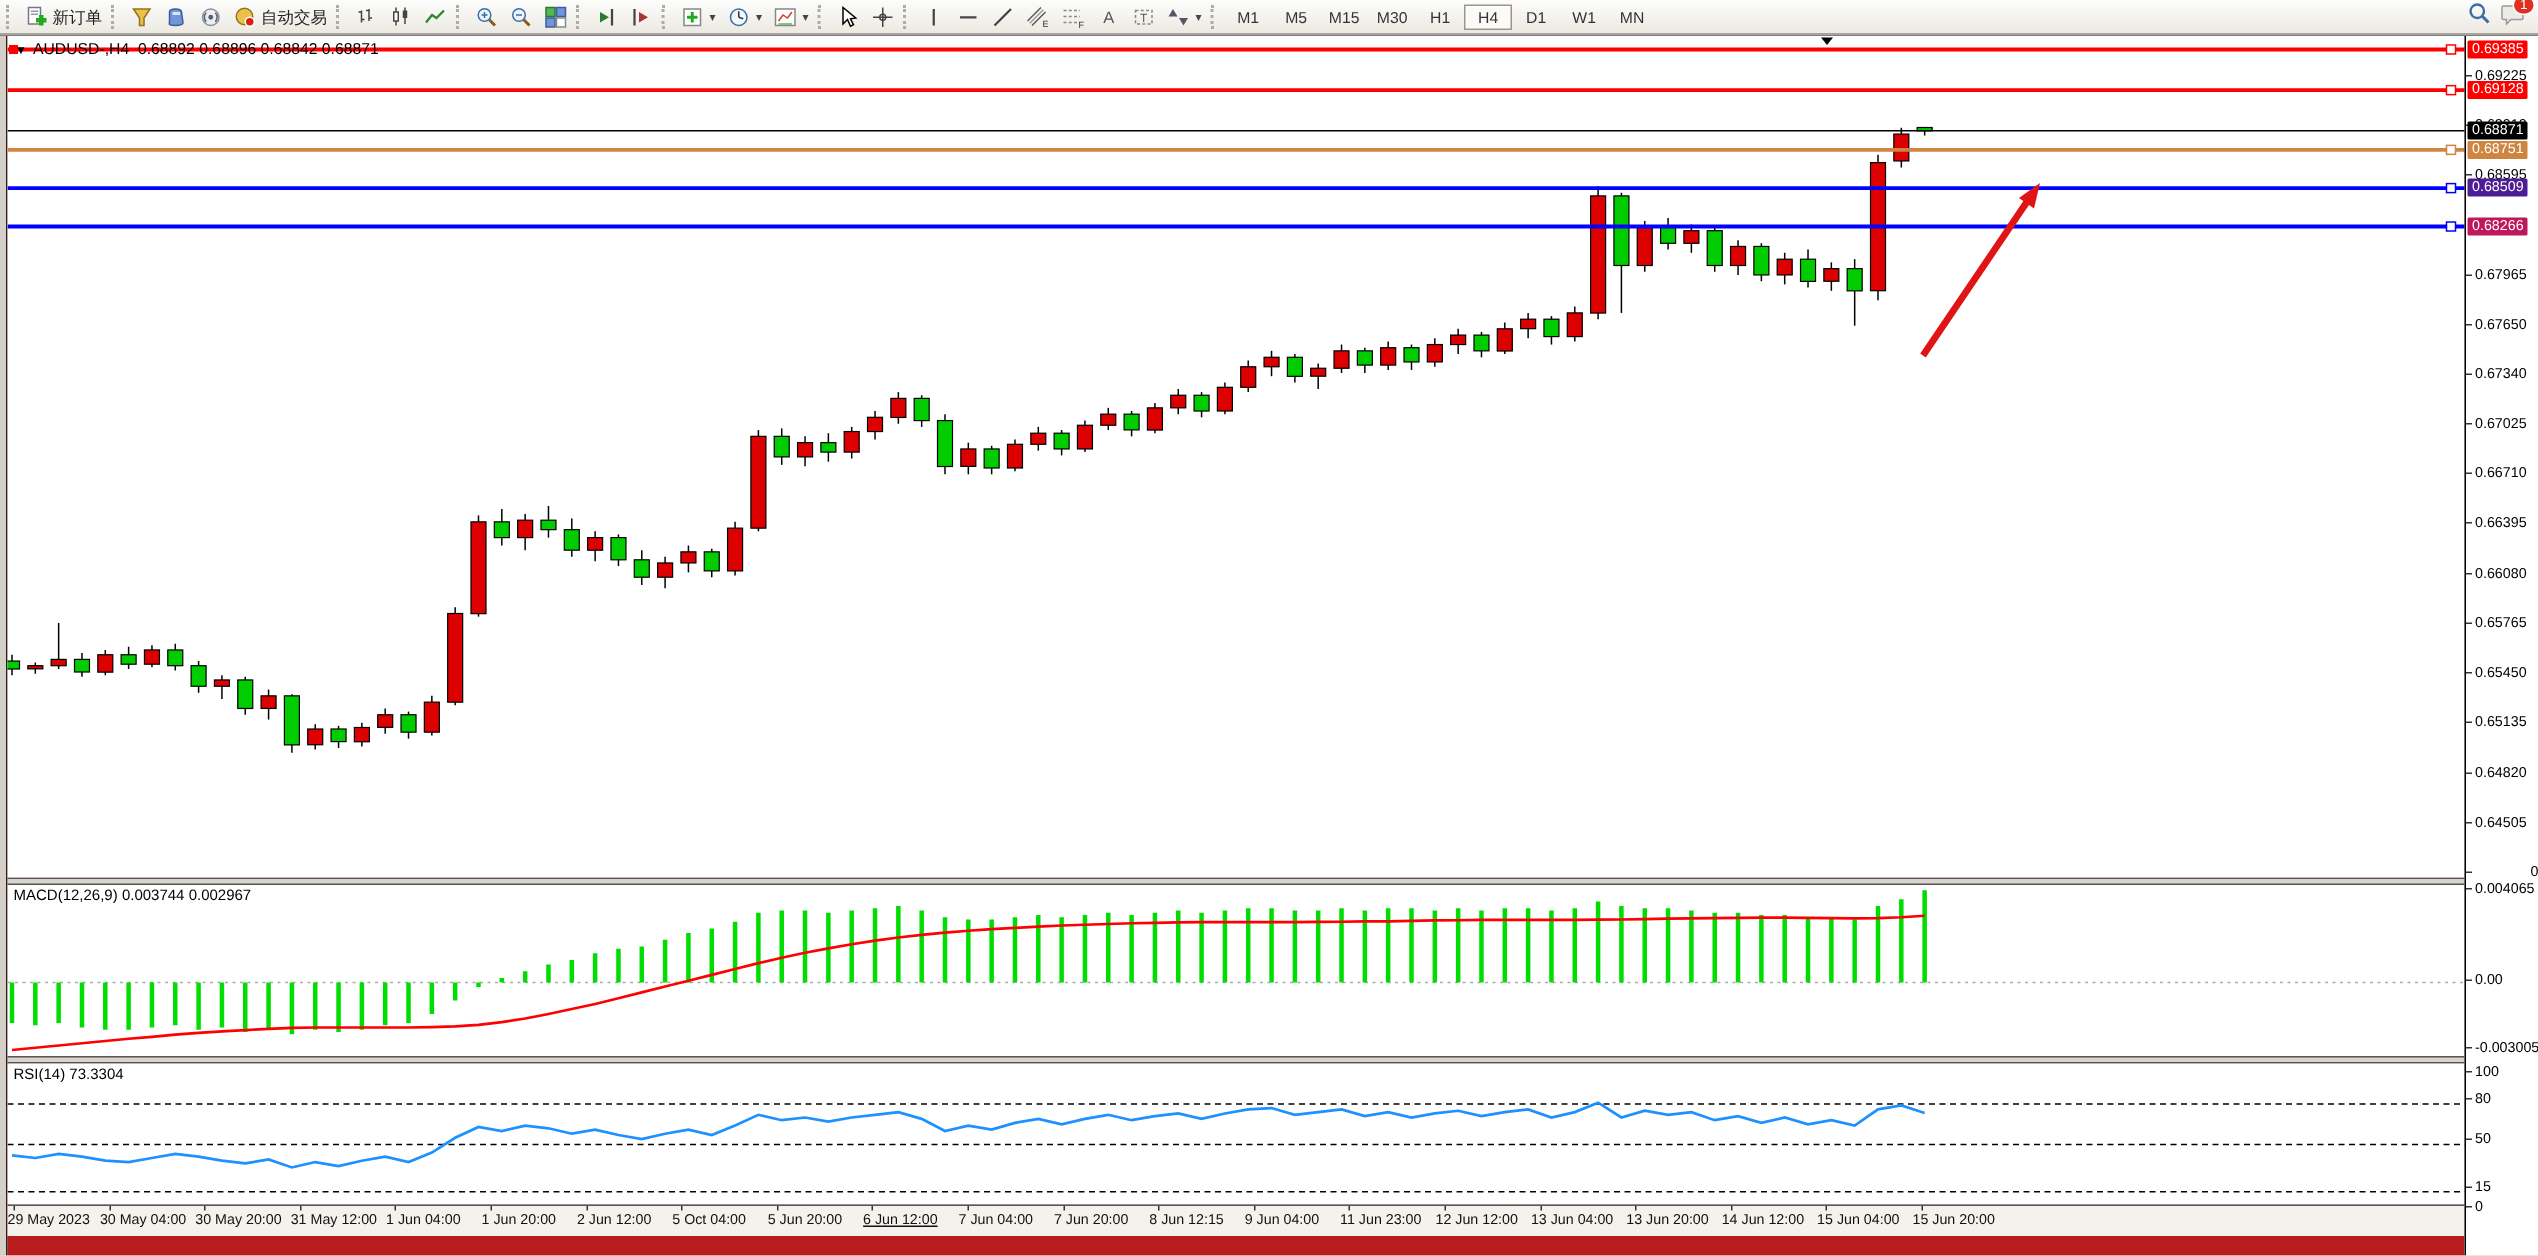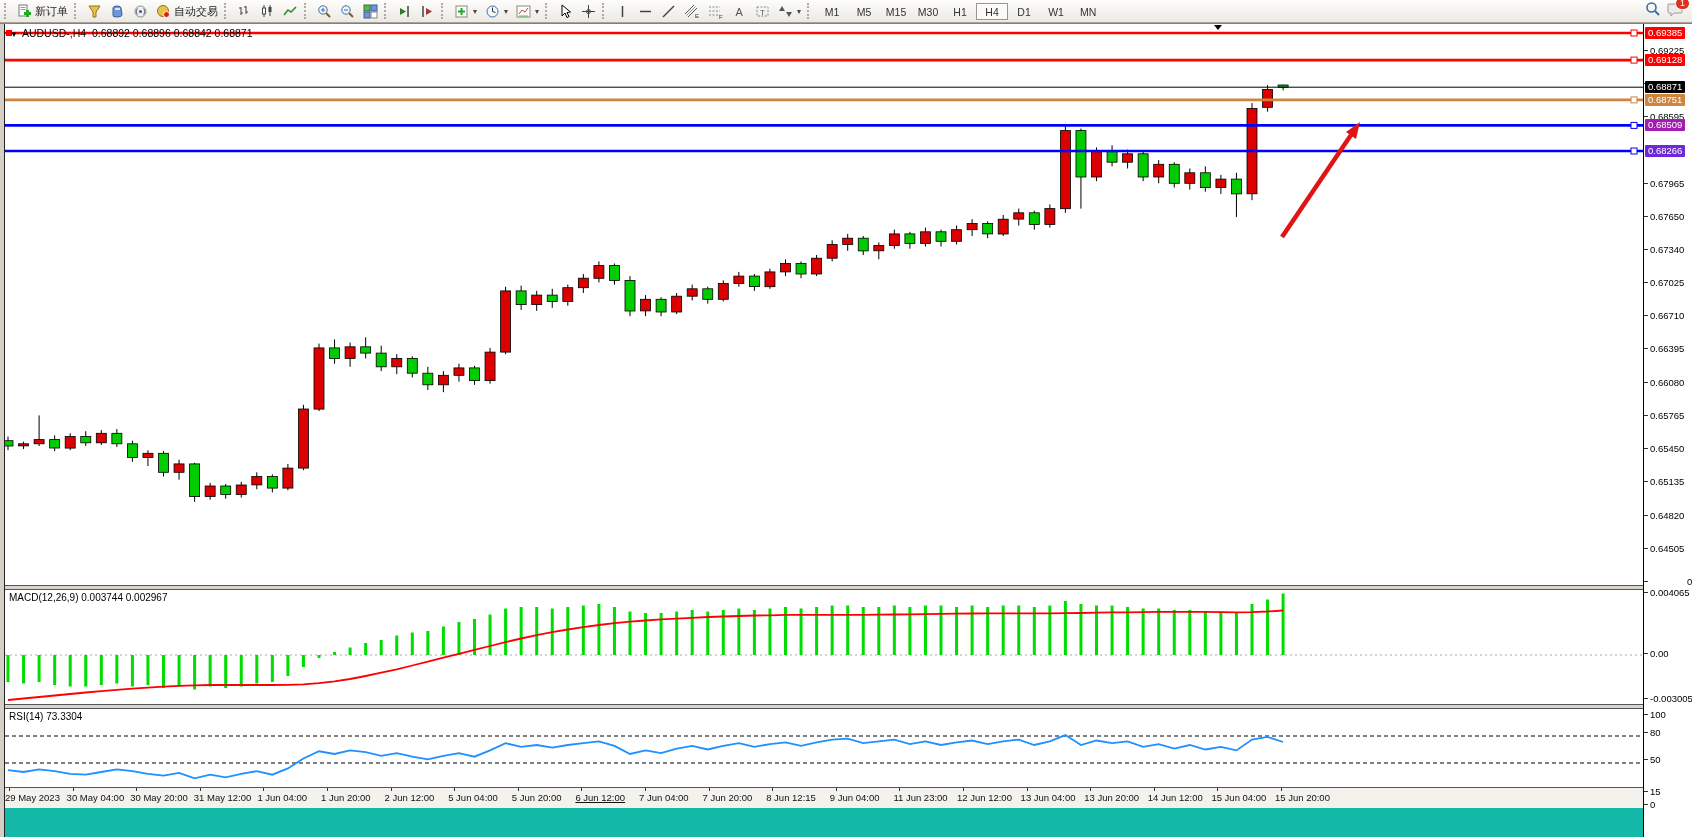--- a/index.html
+++ b/index.html
@@ -14,21 +14,21 @@
   .caret{font-size:8px;color:#444;margin-left:1px;}
   .tf{display:inline-block;min-width:24px;text-align:center;font-size:10.5px;color:#333;padding:2px 3px 1px 3px;
       border:1px solid transparent;}
   .tf.active{background:#fbfaf6;border:1px solid #9a968e;box-shadow:inset 1px 1px 1px #ffffff;}
   .tb-right{margin-left:auto;display:flex;align-items:center;gap:6px;padding-right:6px;}
   .badge{position:absolute;top:-4px;right:-6px;background:#e03020;color:#fff;border-radius:8px;
          font-size:9px;padding:0 4px;line-height:11px;border:1px solid #fff;}
   
   .chart-wrap{display:flex;height:814px;border-top:1px solid #808080;}
   .left-edge{width:4px;background:#d4d0c8;border-right:1px solid #222;}
-  .chart-col{width:1639px;position:relative;background:#14b8a6;}
+  .chart-col{width:1639px;position:relative;background:#b91c1c;}
   .panel{position:relative;background:#fff;}
   .panel svg{position:absolute;left:0;top:0;}
   .splitter{height:3px;background:#d8d4cc;border-top:1px solid #555;border-bottom:1px solid #555;}
   .chart-title{position:absolute;left:5px;top:3px;font-size:10.5px;color:#000;z-index:5;}
   .chart-title .tri{font-size:8px;margin-right:4px;}
   .ind-label{position:absolute;left:4px;top:2px;font-size:10px;color:#000;z-index:5;}
   .time-axis{position:relative;height:20px;background:#f4f2ec;border-top:1px solid #555;font-size:9.5px;color:#111;}
   .time-axis .tl{position:absolute;top:4px;}
   .time-axis .tt{position:absolute;top:0;width:1px;height:3px;background:#333;}
   
@@ -575,21 +575,21 @@
             <line x1="1247" x2="1247" y1="65" y2="14.0" stroke="#00dd00" stroke-width="3"></line>
             <line x1="1262.55" x2="1262.55" y1="65" y2="9.5" stroke="#00dd00" stroke-width="3"></line>
             <line x1="1278.1000000000001" x2="1278.1000000000001" y1="65" y2="3.5" stroke="#00dd00" stroke-width="3"></line>
             <polyline points="3,110.0 18.55,108.5 34.1,107.0 49.650000000000006,105.5 65.2,104.0 80.75,102.5 96.30000000000001,101.2 111.85000000000001,99.8 127.4,98.6 142.95000000000002,97.6 158.5,96.7 174.05,95.9 189.60000000000002,95.3 205.15,95.0 220.70000000000002,95.0 236.25,95.0 251.8,95.0 267.35,95.0 282.90000000000003,94.8 298.45,94.3 314,93.2 329.55,91.4 345.1,89.0 360.65000000000003,86.0 376.20000000000005,82.7 391.75,79.3 407.3,75.5 422.85,71.6 438.40000000000003,67.7 453.95000000000005,63.8 469.5,59.9 485.05,56.0 500.6,52.1 516.15,48.5 531.7,45.2 547.25,42.2 562.8000000000001,39.5 578.35,37.1 593.9,35.0 609.45,33.2 625,31.7 640.5500000000001,30.5 656.1,29.4 671.65,28.6 687.2,27.8 702.75,27.0 718.3000000000001,26.5 733.85,26.0 749.4000000000001,25.5 764.95,25.3 780.5,24.9 796.0500000000001,24.8 811.6,24.8 827.1500000000001,24.8 842.7,24.8 858.25,24.8 873.8000000000001,24.6 889.35,24.5 904.9000000000001,24.3 920.45,24.2 936,23.9 951.5500000000001,23.6 967.1,23.5 982.6500000000001,23.3 998.2,23.3 1013.75,23.3 1029.3,23.3 1044.8500000000001,23.3 1060.4,23.1 1075.95,23.0 1091.5,22.7 1107.05,22.4 1122.6000000000001,22.3 1138.15,22.1 1153.7,21.9 1169.25,21.8 1184.8,21.8 1200.3500000000001,21.9 1215.9,22.1 1231.45,22.3 1247,22.1 1262.55,21.5 1278.1000000000001,20.5" fill="none" stroke="#ff0000" stroke-width="1.8"></polyline>
           </svg>
         <div class="ind-label">
           <span>MACD(12,26,9)</span> <span>0.003744</span> <span>0.002967</span>
         </div>
       </div>
       <div class="splitter"></div>
-      <div class="panel" id="rsi-panel" style="height:78px;">
+      <div class="panel" id="rsi-panel" style="height:94px;">
         <svg id="rsi-svg" width="1639" height="110">
             <line x1="0" x2="1639" y1="27" y2="27" stroke="#000" stroke-width="1" stroke-dasharray="4 3"></line>
             <line x1="0" x2="1639" y1="54" y2="54" stroke="#000" stroke-width="1" stroke-dasharray="4 3"></line>
             <line x1="0" x2="1639" y1="85.5" y2="85.5" stroke="#000" stroke-width="1" stroke-dasharray="4 3"></line>
             <polyline points="3,61.2 18.55,63.0 34.1,60.3 49.650000000000006,62.1 65.2,64.8 80.75,65.7 96.30000000000001,63.0 111.85000000000001,60.3 127.4,62.1 142.95000000000002,64.8 158.5,66.6 174.05,63.9 189.60000000000002,69.3 205.15,65.7 220.70000000000002,68.4 236.25,64.8 251.8,62.1 267.35,65.7 282.90000000000003,59.4 298.45,49.5 314,42.3 329.55,45.0 345.1,41.4 360.65000000000003,43.2 376.20000000000005,46.8 391.75,44.1 407.3,47.7 422.85,50.4 438.40000000000003,46.8 453.95000000000005,44.1 469.5,47.7 485.05,41.4 500.6,34.2 516.15,37.8 531.7,36.0 547.25,38.7 562.8000000000001,36.0 578.35,34.2 593.9,32.4 609.45,36.9 625,45.0 640.5500000000001,41.4 656.1,44.1 671.65,39.6 687.2,36.9 702.75,40.5 718.3000000000001,36.9 733.85,34.2 749.4000000000001,37.8 764.95,35.1 780.5,33.3 796.0500000000001,36.9 811.6,33.3 827.1500000000001,30.6 842.7,29.7 858.25,34.2 873.8000000000001,32.4 889.35,30.6 904.9000000000001,35.1 920.45,32.4 936,36.0 951.5500000000001,33.3 967.1,31.5 982.6500000000001,35.1 998.2,32.4 1013.75,30.6 1029.3,36.0 1044.8500000000001,32.4 1060.4,26.1 1075.95,36.0 1091.5,31.5 1107.05,34.2 1122.6000000000001,32.4 1138.15,37.8 1153.7,35.1 1169.25,39.6 1184.8,36.0 1200.3500000000001,40.5 1215.9,37.8 1231.45,41.4 1247,30.6 1262.55,27.9 1278.1000000000001,33.0" fill="none" stroke="#1e90ff" stroke-width="1.8"></polyline>
           </svg>
         <div class="ind-label">
           <span>RSI(14)</span> <span>73.3304</span>
         </div>
       </div>
@@ -602,21 +602,21 @@
           <span class="tl" style="left: 125.2px;">30 May 20:00</span>
           <span class="tt" style="left: 194.8px;"></span>
           <span class="tl" style="left: 188.8px;">31 May 12:00</span>
           <span class="tt" style="left: 258.4px;"></span>
           <span class="tl" style="left: 252.4px;">1 Jun 04:00</span>
           <span class="tt" style="left: 322px;"></span>
           <span class="tl" style="left: 316px;">1 Jun 20:00</span>
           <span class="tt" style="left: 385.6px;"></span>
           <span class="tl" style="left: 379.6px;">2 Jun 12:00</span>
           <span class="tt" style="left: 449.2px;"></span>
-          <span class="tl" style="left: 443.2px;">5 Jun 04:00</span>
+          <span class="tl" style="left: 443.2px;">5 Oct 04:00</span>
           <span class="tt" style="left: 512.8px;"></span>
           <span class="tl" style="left: 506.8px;">5 Jun 20:00</span>
           <span class="tt" style="left: 576.4px;"></span>
           <span class="tl" style="left: 570.4px; text-decoration: underline;">6 Jun 12:00</span>
           <span class="tt" style="left: 640px;"></span>
           <span class="tl" style="left: 634px;">7 Jun 04:00</span>
           <span class="tt" style="left: 703.6px;"></span>
           <span class="tl" style="left: 697.6px;">7 Jun 20:00</span>
           <span class="tt" style="left: 767.2px;"></span>
           <span class="tl" style="left: 761.2px;">8 Jun 12:15</span>
@@ -669,22 +669,22 @@
         <div class="ax-tick" style="top: 490.516px;"></div>
         <div class="ax-lbl" style="top: 485.516px;">0.64820</div>
         <div class="ax-tick" style="top: 523.742px;"></div>
         <div class="ax-lbl" style="top: 518.742px;">0.64505</div>
         <div class="ax-tick" style="top: 556.969px;"></div>
         <div class="ax-lbl" style="top: 551.969px; margin-left: 37px;">0.64190</div>
         <div class="ax-badge" style="top: 3px; background: rgb(255, 0, 0);">0.69385</div>
         <div class="ax-badge" style="top: 30.1084px; background: rgb(255, 0, 0);">0.69128</div>
         <div class="ax-badge" style="top: 57.2167px; background: rgb(0, 0, 0);">0.68871</div>
         <div class="ax-badge" style="top: 69.8743px; background: rgb(205, 133, 63);">0.68751</div>
-        <div class="ax-badge" style="top: 95.4005px; background: #a21caf;">0.68509</div>
-        <div class="ax-badge" style="top: 121.032px; background: #6d28d9; text-align: right;">0.68266</div>
+        <div class="ax-badge" style="top: 95.4005px; background: #4c1d95;">0.68509</div>
+        <div class="ax-badge" style="top: 121.032px; background: #be185d; text-align: right;">0.68266</div>
         <div class="ax-tick" style="top: 568px;"></div>
         <div class="ax-lbl" style="top: 563px;">0.004065</div>
         <div class="ax-tick" style="top: 629px;"></div>
         <div class="ax-lbl" style="top: 624px;">0.00</div>
         <div class="ax-tick" style="top: 674px;"></div>
         <div class="ax-lbl" style="top: 669px;">-0.003005</div>
         <div class="ax-tick" style="top: 690px;"></div>
         <div class="ax-lbl" style="top: 685px;">100</div>
         <div class="ax-tick" style="top: 708px;"></div>
         <div class="ax-lbl" style="top: 703px;">80</div>

